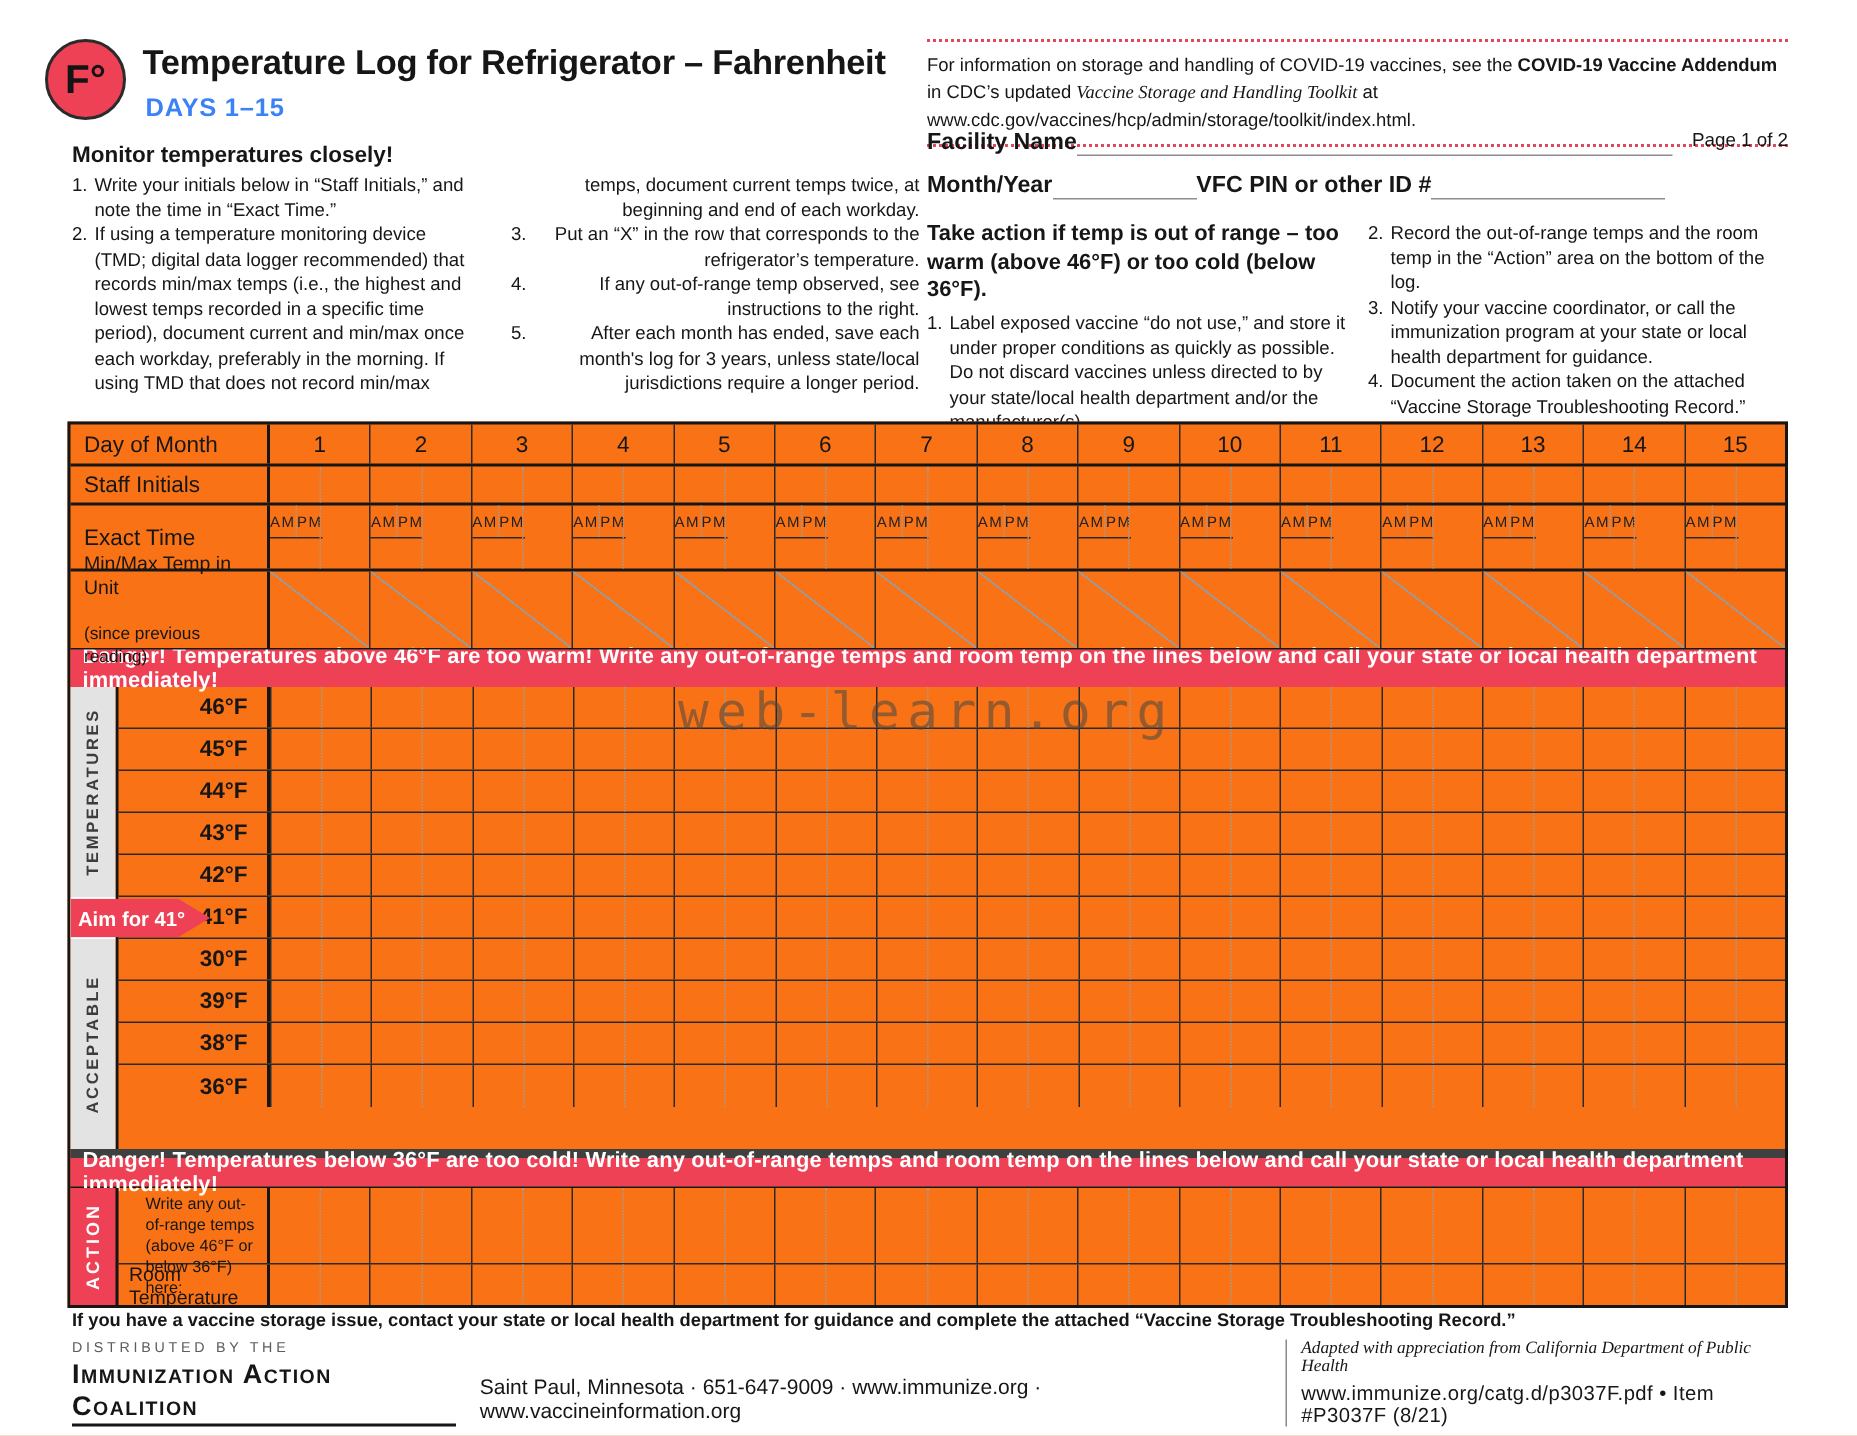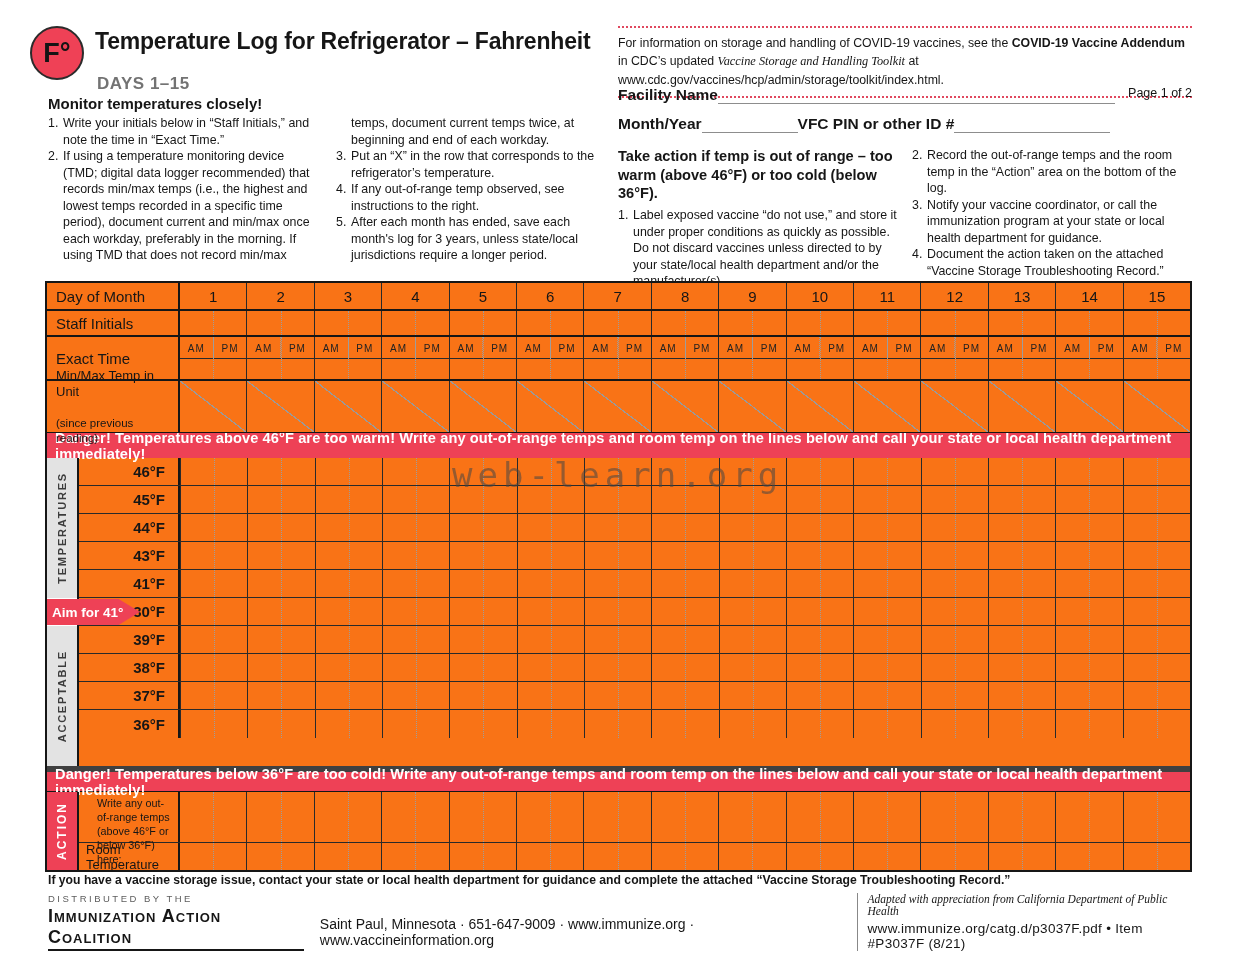--- a/index.html
+++ b/index.html
@@ -4,39 +4,39 @@
 <style>
   * { box-sizing: border-box; margin: 0; padding: 0; }
   html,body { width:1238px; height:957px; background:#fff; font-family:"Liberation Sans", sans-serif; color:#161616; }
   .abs { position:absolute; }
 
   
   #badge { left:30px; top:26px; width:54px; height:54px; border-radius:50%;
            background:#ef4156; border:2px solid #2b2b2b; display:flex; align-items:center; justify-content:center;
            font-weight:bold; font-size:27px; color:#141414; }
   #main-title { left:95px; top:28px; font-size:23px; font-weight:bold; letter-spacing:-0.2px; }
-  #sub-title  { left:97px; top:74px; font-size:17px; font-weight:bold; color:#737373; letter-spacing:0.5px; }
+  #sub-title  { left:97px; top:62px; font-size:17px; font-weight:bold; color:#3b82f6; letter-spacing:0.5px; }
 
   #covid-note { left:618px; top:26px; width:574px; font-size:12.3px; line-height:1.5;
                 border-top:2px dotted #e0485e; border-bottom:2px dotted #e0485e; padding:6px 0 7px 0; }
   #covid-note i { font-family:"Liberation Serif", serif; }
 
   
   #fields { left:618px; top:86px; width:574px; }
   .frow { display:flex; align-items:flex-end; margin-bottom:11px; }
   .flabel { font-weight:bold; font-size:15.5px; white-space:nowrap; }
   .blank { border-bottom:1.4px solid #8d8d8d; height:17px; }
   #page-label { position:absolute; right:0; top:0; font-size:12.5px; font-weight:normal; }
 
   
   #monitor { left:48px; top:95px; width:565px; }
   #monitor h3 { font-size:15px; margin-bottom:3px; }
   .cols2 { display:flex; gap:16px; }
   .icol { font-size:12.4px; line-height:1.33; }
-  #monitor .icol:first-child { width:272px; } #monitor .icol:last-child { flex:1; }
+  #monitor .icol:first-child { width:272px; } #monitor .icol:last-child { flex:1;text-align:right; }
   .li { display:flex; }
   .li .n { width:15px; flex:none; }
   .li .t { flex:1; }
   .cont { margin-left:15px; }
 
   #takeaction { left:618px; top:147px; width:574px; display:flex; gap:14px; }
   #takeaction .acol { width:288px; font-size:12.4px; line-height:1.33; }
   #takeaction h3 { font-size:14.6px; line-height:1.28; margin-bottom:4px; }
 
   
@@ -44,21 +44,21 @@
   .row { display:flex; width:100%; position:relative; }
   .lbl  { width:133px; flex:none; border-right:2px solid #161616; padding-left:9px; display:flex; flex-direction:column; justify-content:center; font-size:15px; }
   .cell { flex:1; position:relative; border-left:1px solid #2a2a2a; }
   .cell:first-of-type { border-left:none; }
   .dot::after { content:""; position:absolute; left:50%; top:0; bottom:0; border-left:1px dotted #9d9d9d; }
 
   #row-dayhead { height:28px; border-bottom:2px solid #161616; }
   .daynum { display:flex; align-items:center; justify-content:center; font-size:15px; }
   #row-staff { height:26px; border-bottom:2px solid #161616; }
   #row-time  { height:44px; border-bottom:2px solid #161616; }
-  .tcell { display:flex; flex-direction:column; }
+  .tcell { display:flex; flex-direction:row; }
   .ampm { height:22px; display:flex; border-bottom:1px solid #2a2a2a; }
   .ampm span { flex:1; text-align:center; font-size:10px; letter-spacing:1px; padding-top:6px; color:#222; }
   .ampm span:last-child { border-left:1px dotted #9d9d9d; }
   .tentry { flex:1; }
   #row-minmax { height:52px; border-bottom:1px solid #161616; }
   #row-minmax .lbl { font-size:13px; line-height:1.25;gap:16px; }
   #row-minmax .sub { font-size:11.5px; }
   .diag { background:linear-gradient(to right top, transparent calc(50% - 0.6px), #9a9a9a calc(50% - 0.6px), #9a9a9a calc(50% + 0.6px), transparent calc(50% + 0.6px)); }
 
   .banner { height:25px; background:#ee4156; color:#fff; font-weight:bold; font-size:14.6px;
@@ -441,20 +441,38 @@
           <div class="cell dot"></div>
           <div class="cell dot"></div>
           <div class="cell dot"></div>
           <div class="cell dot"></div>
           <div class="cell dot"></div>
           <div class="cell dot"></div>
           <div class="cell dot"></div>
           <div class="cell dot"></div>
         </div>
         <div class="trow">
+          <div class="lbl2 tlabel">42°F</div>
+          <div class="cell dot"></div>
+          <div class="cell dot"></div>
+          <div class="cell dot"></div>
+          <div class="cell dot"></div>
+          <div class="cell dot"></div>
+          <div class="cell dot"></div>
+          <div class="cell dot"></div>
+          <div class="cell dot"></div>
+          <div class="cell dot"></div>
+          <div class="cell dot"></div>
+          <div class="cell dot"></div>
+          <div class="cell dot"></div>
+          <div class="cell dot"></div>
+          <div class="cell dot"></div>
+          <div class="cell dot"></div>
+        </div>
+        <div class="trow">
           <div class="lbl2 tlabel">41°F</div>
           <div class="cell dot"></div>
           <div class="cell dot"></div>
           <div class="cell dot"></div>
           <div class="cell dot"></div>
           <div class="cell dot"></div>
           <div class="cell dot"></div>
           <div class="cell dot"></div>
           <div class="cell dot"></div>
           <div class="cell dot"></div>
@@ -496,38 +514,20 @@
           <div class="cell dot"></div>
           <div class="cell dot"></div>
           <div class="cell dot"></div>
           <div class="cell dot"></div>
           <div class="cell dot"></div>
           <div class="cell dot"></div>
           <div class="cell dot"></div>
         </div>
         <div class="trow">
           <div class="lbl2 tlabel">38°F</div>
-          <div class="cell dot"></div>
-          <div class="cell dot"></div>
-          <div class="cell dot"></div>
-          <div class="cell dot"></div>
-          <div class="cell dot"></div>
-          <div class="cell dot"></div>
-          <div class="cell dot"></div>
-          <div class="cell dot"></div>
-          <div class="cell dot"></div>
-          <div class="cell dot"></div>
-          <div class="cell dot"></div>
-          <div class="cell dot"></div>
-          <div class="cell dot"></div>
-          <div class="cell dot"></div>
-          <div class="cell dot"></div>
-        </div>
-        <div class="trow">
-          <div class="lbl2 tlabel">37°F</div>
           <div class="cell dot"></div>
           <div class="cell dot"></div>
           <div class="cell dot"></div>
           <div class="cell dot"></div>
           <div class="cell dot"></div>
           <div class="cell dot"></div>
           <div class="cell dot"></div>
           <div class="cell dot"></div>
           <div class="cell dot"></div>
           <div class="cell dot"></div>

